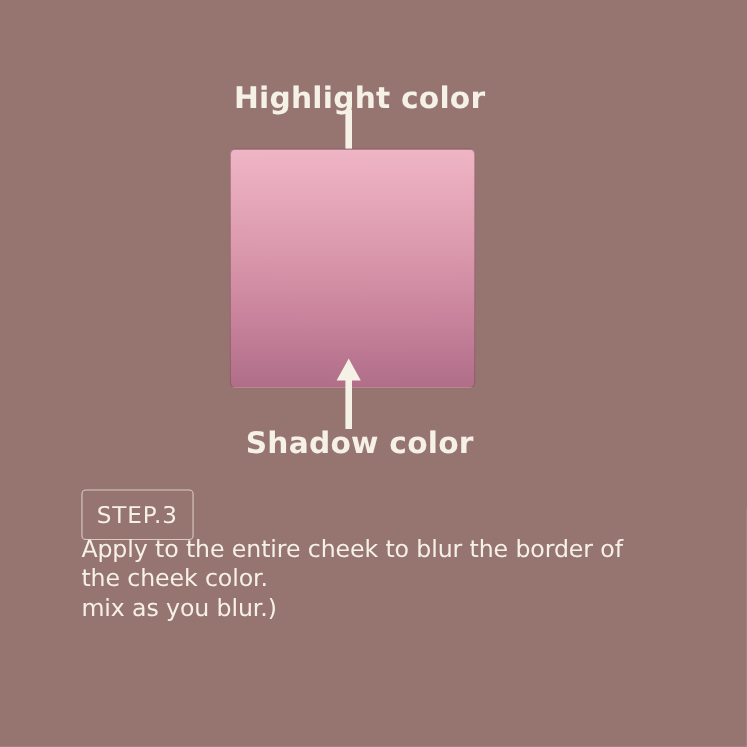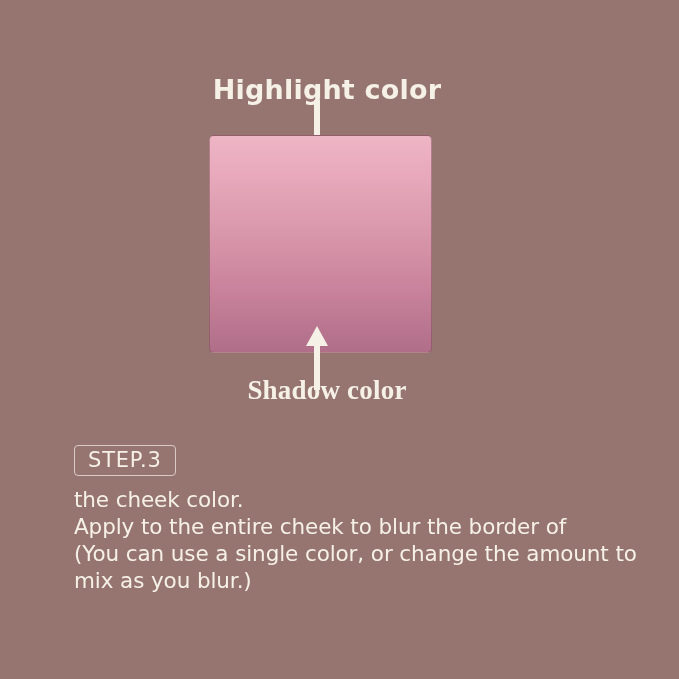--- a/index.html
+++ b/index.html
@@ -28,21 +28,21 @@
     text-align: center;
     color: #f6f1e7;
     font-family: "DejaVu Sans", sans-serif;
     font-weight: bold;
     font-size: 27px;
     letter-spacing: 0.2px;
     line-height: 1;
     white-space: nowrap;
   }
   #highlight-label { top: 76px; }
-  #shadow-label    { top: 377px; font-family: Liberation Serif, serif; }
+  #shadow-label    { top: 390px; }
 
   
   #swatch {
     position: absolute;
     left: 209px;
     top: 135px;
     width: 223px;
     height: 218px;
     border-radius: 5px;
     border: 1px solid rgba(110, 70, 78, 0.45);
@@ -62,21 +62,21 @@
   }
   #arrow-down { left: 297px; top: 100px;  height: 64px; }
   #arrow-up   { left: 297px; top: 324px;  height: 66px; }
   .arrow svg { display: block; width: 100%; height: 100%; }
 
   
   #step-badge {
     position: absolute;
     left: 74px;
     top: 445px;
-    height: 31px;
+    height: 46px;
     padding: 0 13px;
     display: flex;
     align-items: center;
     justify-content: center;
     border: 1.5px solid #d9cbc4;
     border-radius: 4px;
     color: #f6f1e7;
     font-family: "DejaVu Sans", sans-serif;
     font-size: 21px;
     font-weight: normal;
@@ -118,19 +118,18 @@
     <svg viewBox="0 0 40 66" xmlns="http://www.w3.org/2000/svg" aria-hidden="true">
       <path d="M20 2 L31 22 H23 V66 H17 V22 H9 Z" fill="#f6f1e7"></path>
     </svg>
   </div>
 
   <div class="swatch-label" id="shadow-label">Shadow color</div>
 
   <div id="step-badge">STEP.3</div>
 
   <div id="body-copy">
+    <div class="line">Apply to the entire cheek to blur the border of</div>
     <div class="line">the cheek color.</div>
-    <div class="line">Apply to the entire cheek to blur the border of</div>
-    <div class="line">(You can use a single color, or change the amount to</div>
     <div class="line">mix as you blur.)</div>
   </div>
 
 </div>
 
 </body></html>

